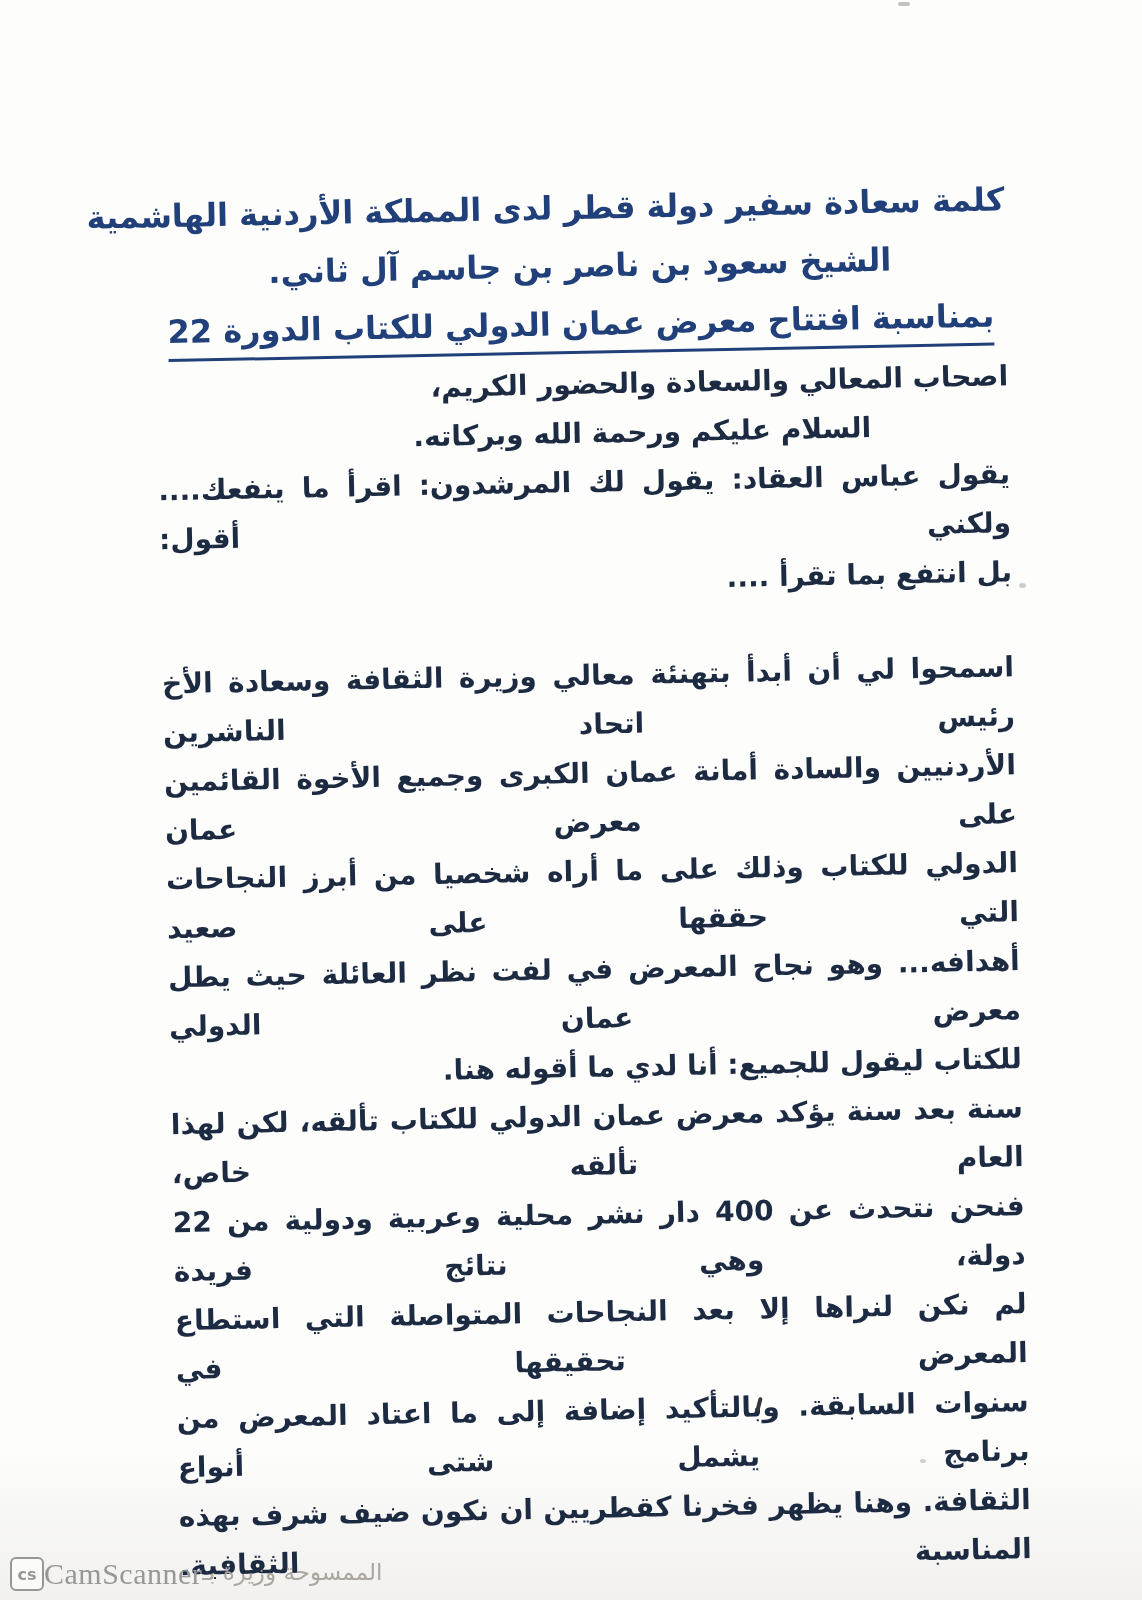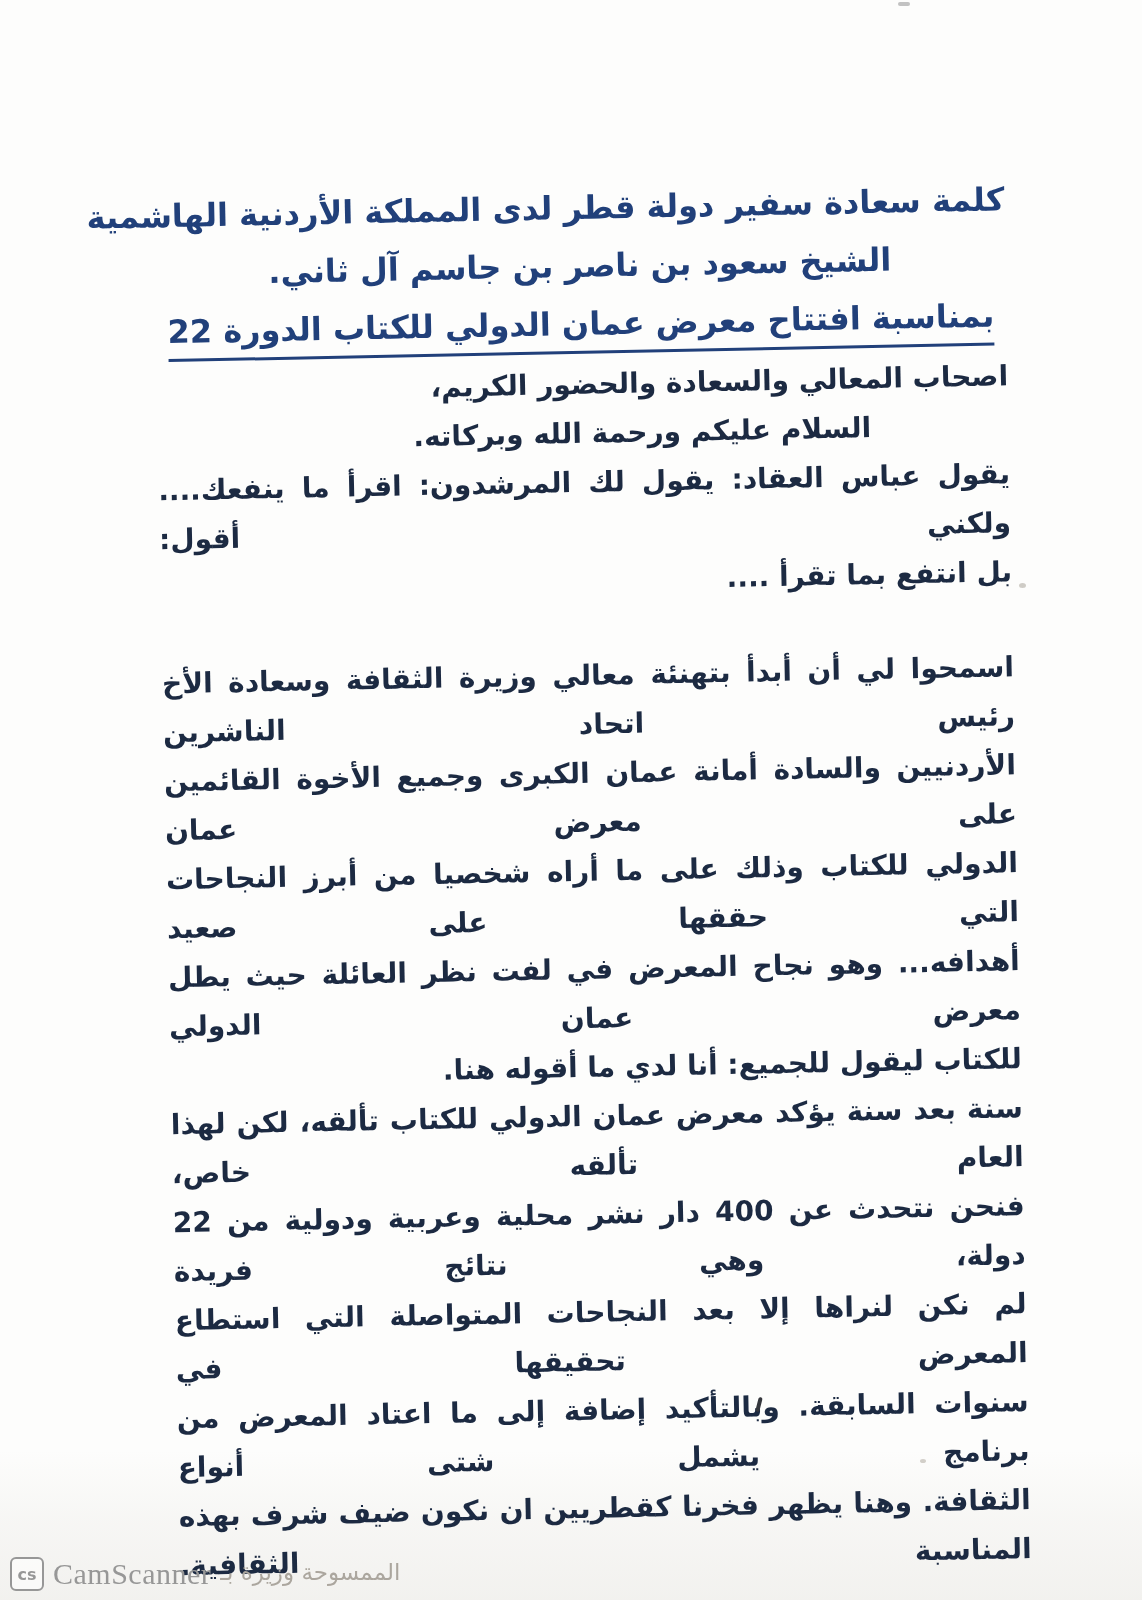--- a/index.html
+++ b/index.html
@@ -72,21 +72,20 @@
   .speck-4 { left: 920px; top: 1459px; width: 6px; height: 4px; background: #d2cfc9; border-radius: 50%; }
 
   
   .watermark {
     position: absolute;
     left: 10px;
     bottom: 9px;
     display: flex;
     direction: ltr;
     align-items: center;
-    gap: 9px;
     z-index: 4;
   }
   .cs-badge {
     width: 30px;
     height: 30px;
     border: 2px solid var(--watermark-gray, #979widthpx);
     border: 2px solid var(--watermark-gray, #979797);
     border-radius: 6px;
     color: var(--watermark-gray, #979797);
     font-size: 16px;

